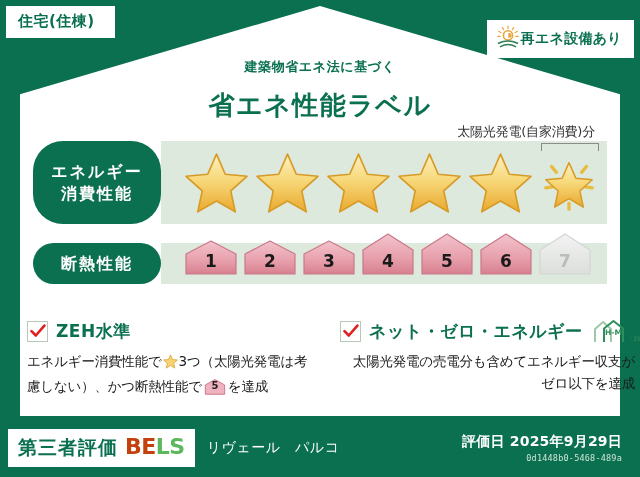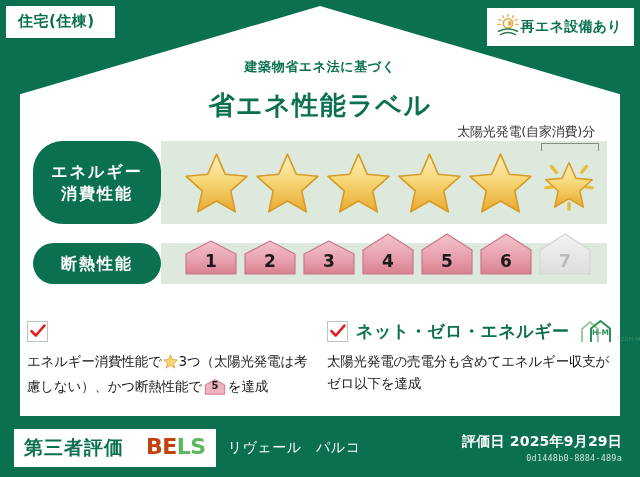--- a/index.html
+++ b/index.html
@@ -30,21 +30,21 @@
   #type-tag {
     position: absolute; left: 6px; top: 6px;
     background: #ffffff;
     padding: 6px 20px 7px 12px;
     color: #0a7050;
     font-size: 15px; font-weight: bold;
     letter-spacing: .5px;
     white-space: nowrap;
   }
   #renew-tag {
-    position: absolute; right: 6px; top: 8px;
+    position: absolute; right: 6px; top: 20px;
     background: #ffffff;
     padding: 5px 12px 5px 8px;
     display: flex; align-items: center; gap: 0;
     white-space: nowrap;
   }
   #renew-tag .tag-text {
     color: #0a7050; font-size: 14px; font-weight: bold; letter-spacing: .3px;
   }
 
   
@@ -118,21 +118,21 @@
   .house-num {
     position: absolute; bottom: 5px; left: 0; right: 0;
     text-align: center; font-size: 17px; font-weight: bold;
     color: #1a1a1a;
   }
   .house-badge.off .house-num { color: #b9bdb9; }
 
   
   .ach-block { position: absolute; top: 318px; }
   #ach-left  { left: 27px;  width: 290px; }
-  #ach-right { left: 327px; width: 295px; }
+  #ach-right { left: 340px; width: 295px; text-align: right; }
 
   .ach-head { display: flex; align-items: center; gap: 8px; height: 26px; }
   .check-box {
     width: 21px; height: 21px; flex: 0 0 auto;
     border: 1.5px solid #b9c8b9; background: #ffffff;
     display: flex; align-items: center; justify-content: center;
   }
   .check-mark { display: block; }
   .ach-title {
     color: #0a7050; font-size: 17px; font-weight: bold; letter-spacing: .5px;
@@ -157,23 +157,23 @@
   }
   #zehm-cap { font-size: 6px; color: #3a8f63; white-space: nowrap; }
 
   
   #footer {
     position: absolute; left: 0; right: 0; bottom: 0;
     height: 58px; background: #0a7050;
     display: flex; align-items: center;
   }
   #bels-tag {
-    background: #ffffff; margin-left: 14px;
+    background: #ffffff; margin-left: 8px;
     padding: 5px 10px 6px 10px;
-    display: flex; align-items: baseline; gap: 22px;
+    display: flex; align-items: baseline; gap: 7px;
     white-space: nowrap;
   }
   #bels-jp { color: #0a7050; font-size: 19px; font-weight: bold; letter-spacing: 1px; }
   #bels-en { font-size: 22px; font-weight: bold; letter-spacing: -.5px; }
   #bels-en .b1 { color: #c2410c; }
   #bels-en .b2 { color: #5cb85c; }
   #bldg-name {
     color: #ffffff; font-size: 14px; margin-left: 12px;
     letter-spacing: .5px; white-space: nowrap;
   }
@@ -344,20 +344,21 @@
     </div>
   </div>
 
   <div class="ach-block" id="ach-left">
     <div class="ach-head">
       <span class="check-box">
         <svg class="check-mark" width="16" height="14" viewBox="0 0 16 14">
           <path d="M1.5 7.2 L5.8 11.5 L14.4 1.6" fill="none" stroke="#e02020" stroke-width="2.6" stroke-linecap="round" stroke-linejoin="round"></path>
         </svg>
       </span>
+      <span class="ach-title">ZEH水準</span>
     </div>
     <div class="ach-desc">
       <span>エネルギー消費性能で</span><span class="inline-star"><svg width="15" height="15" viewBox="0 0 64 62">
             <path d="M32 3 L40.5 22.5 L61.5 24.5 L45.8 38.6 L50.2 59 L32 48.4 L13.8 59 L18.2 38.6 L2.5 24.5 L23.5 22.5 Z" fill="#f6d375" stroke="#d79a25" stroke-width="3" stroke-linejoin="round"></path>
           </svg></span><span>3つ（太陽光発電は考慮しない）、かつ断熱性能で</span><span class="inline-house"><svg width="22" height="17" viewBox="0 0 56 44">
             <path d="M3 42 L3 18 L28 4 L53 18 L53 42 Z" fill="#efb2be" stroke="#c9788a" stroke-width="2.5" stroke-linejoin="round"></path>
           </svg><span class="ih-num">5</span></span><span>を達成</span>
     </div>
   </div>
 
@@ -382,17 +383,17 @@
   </div>
 
   <div id="footer">
     <div id="bels-tag">
       <span id="bels-jp">第三者評価</span>
       <span id="bels-en"><span class="b1">BE</span><span class="b2">LS</span></span>
     </div>
     <div id="bldg-name">リヴェール　パルコ</div>
     <div id="footer-right">
       <div id="eval-date"><span>評価日</span> <span>2025年9月29日</span></div>
-      <div id="eval-id">0d1448b0-8884-489a</div>
+      <div id="eval-id">0d1448b0-5468-489a</div>
     </div>
   </div>
 
 </div>
 
 </body></html>

